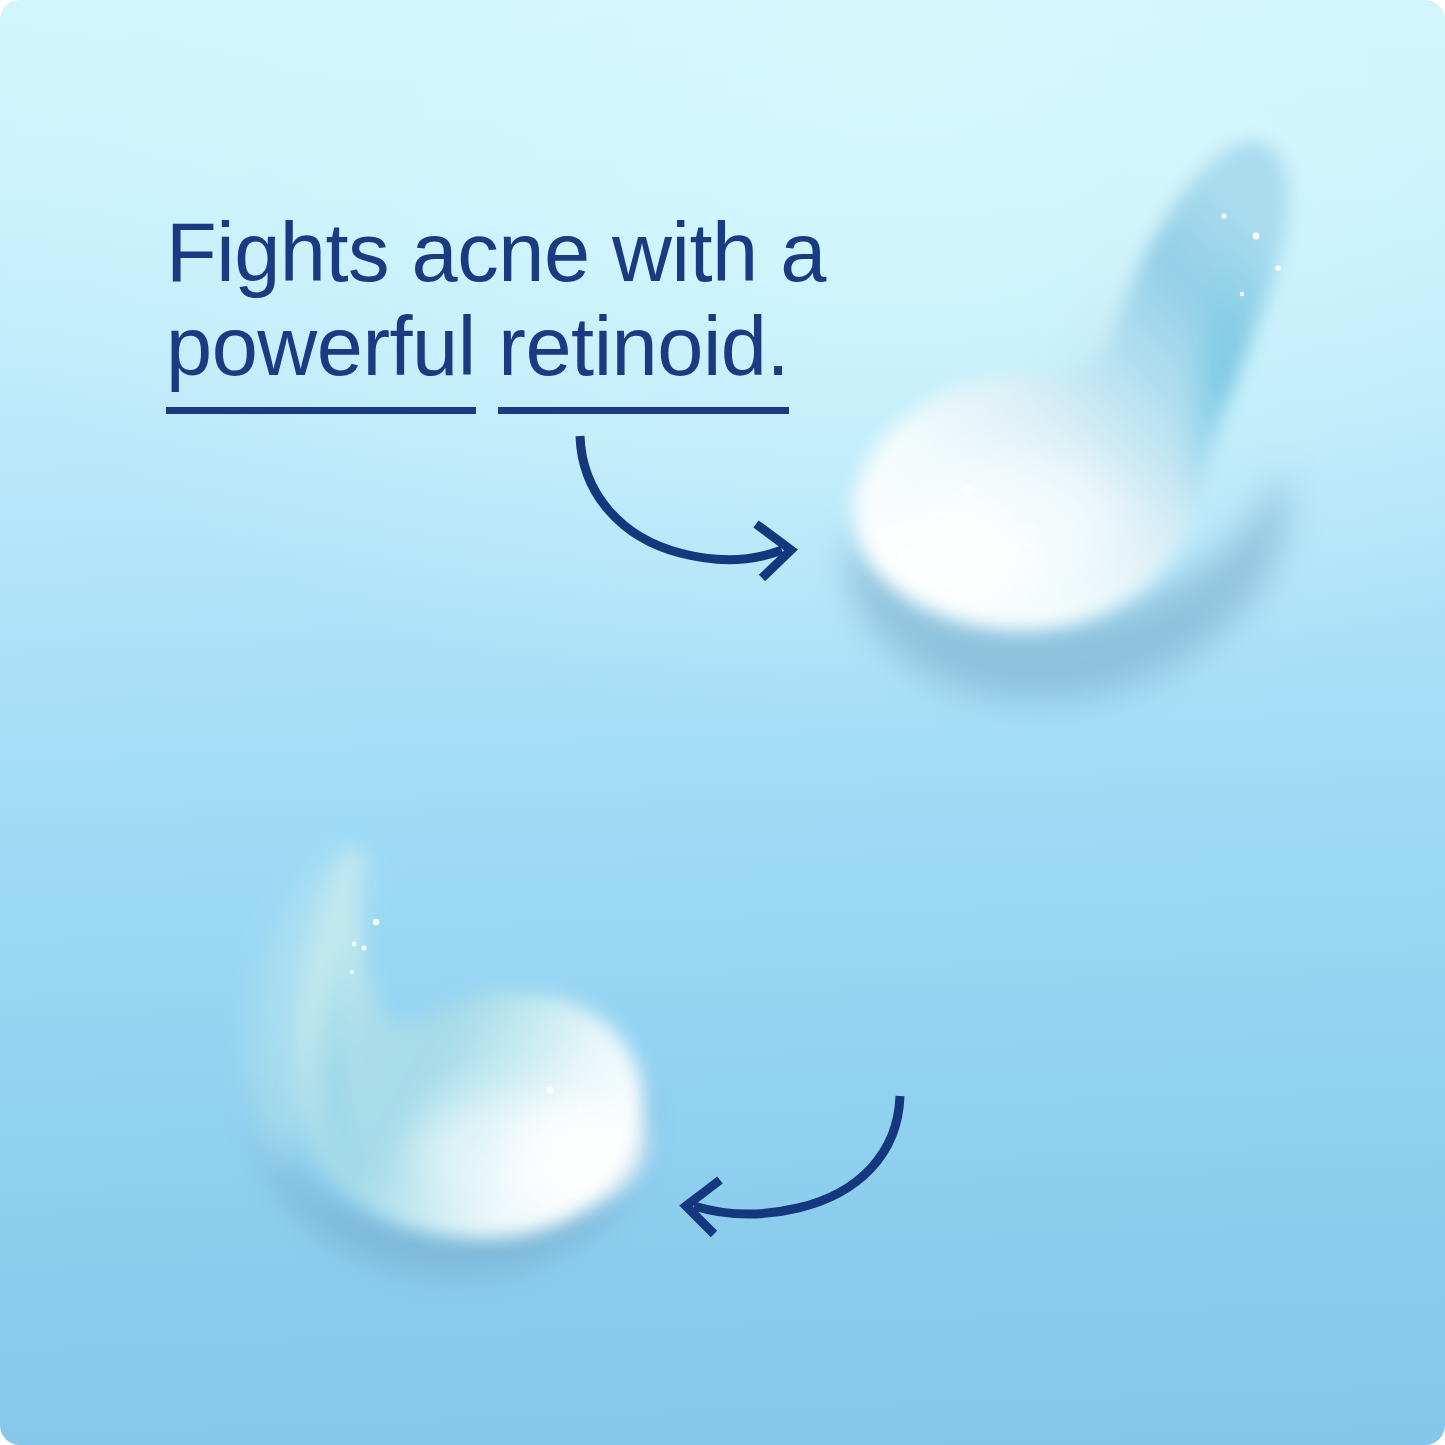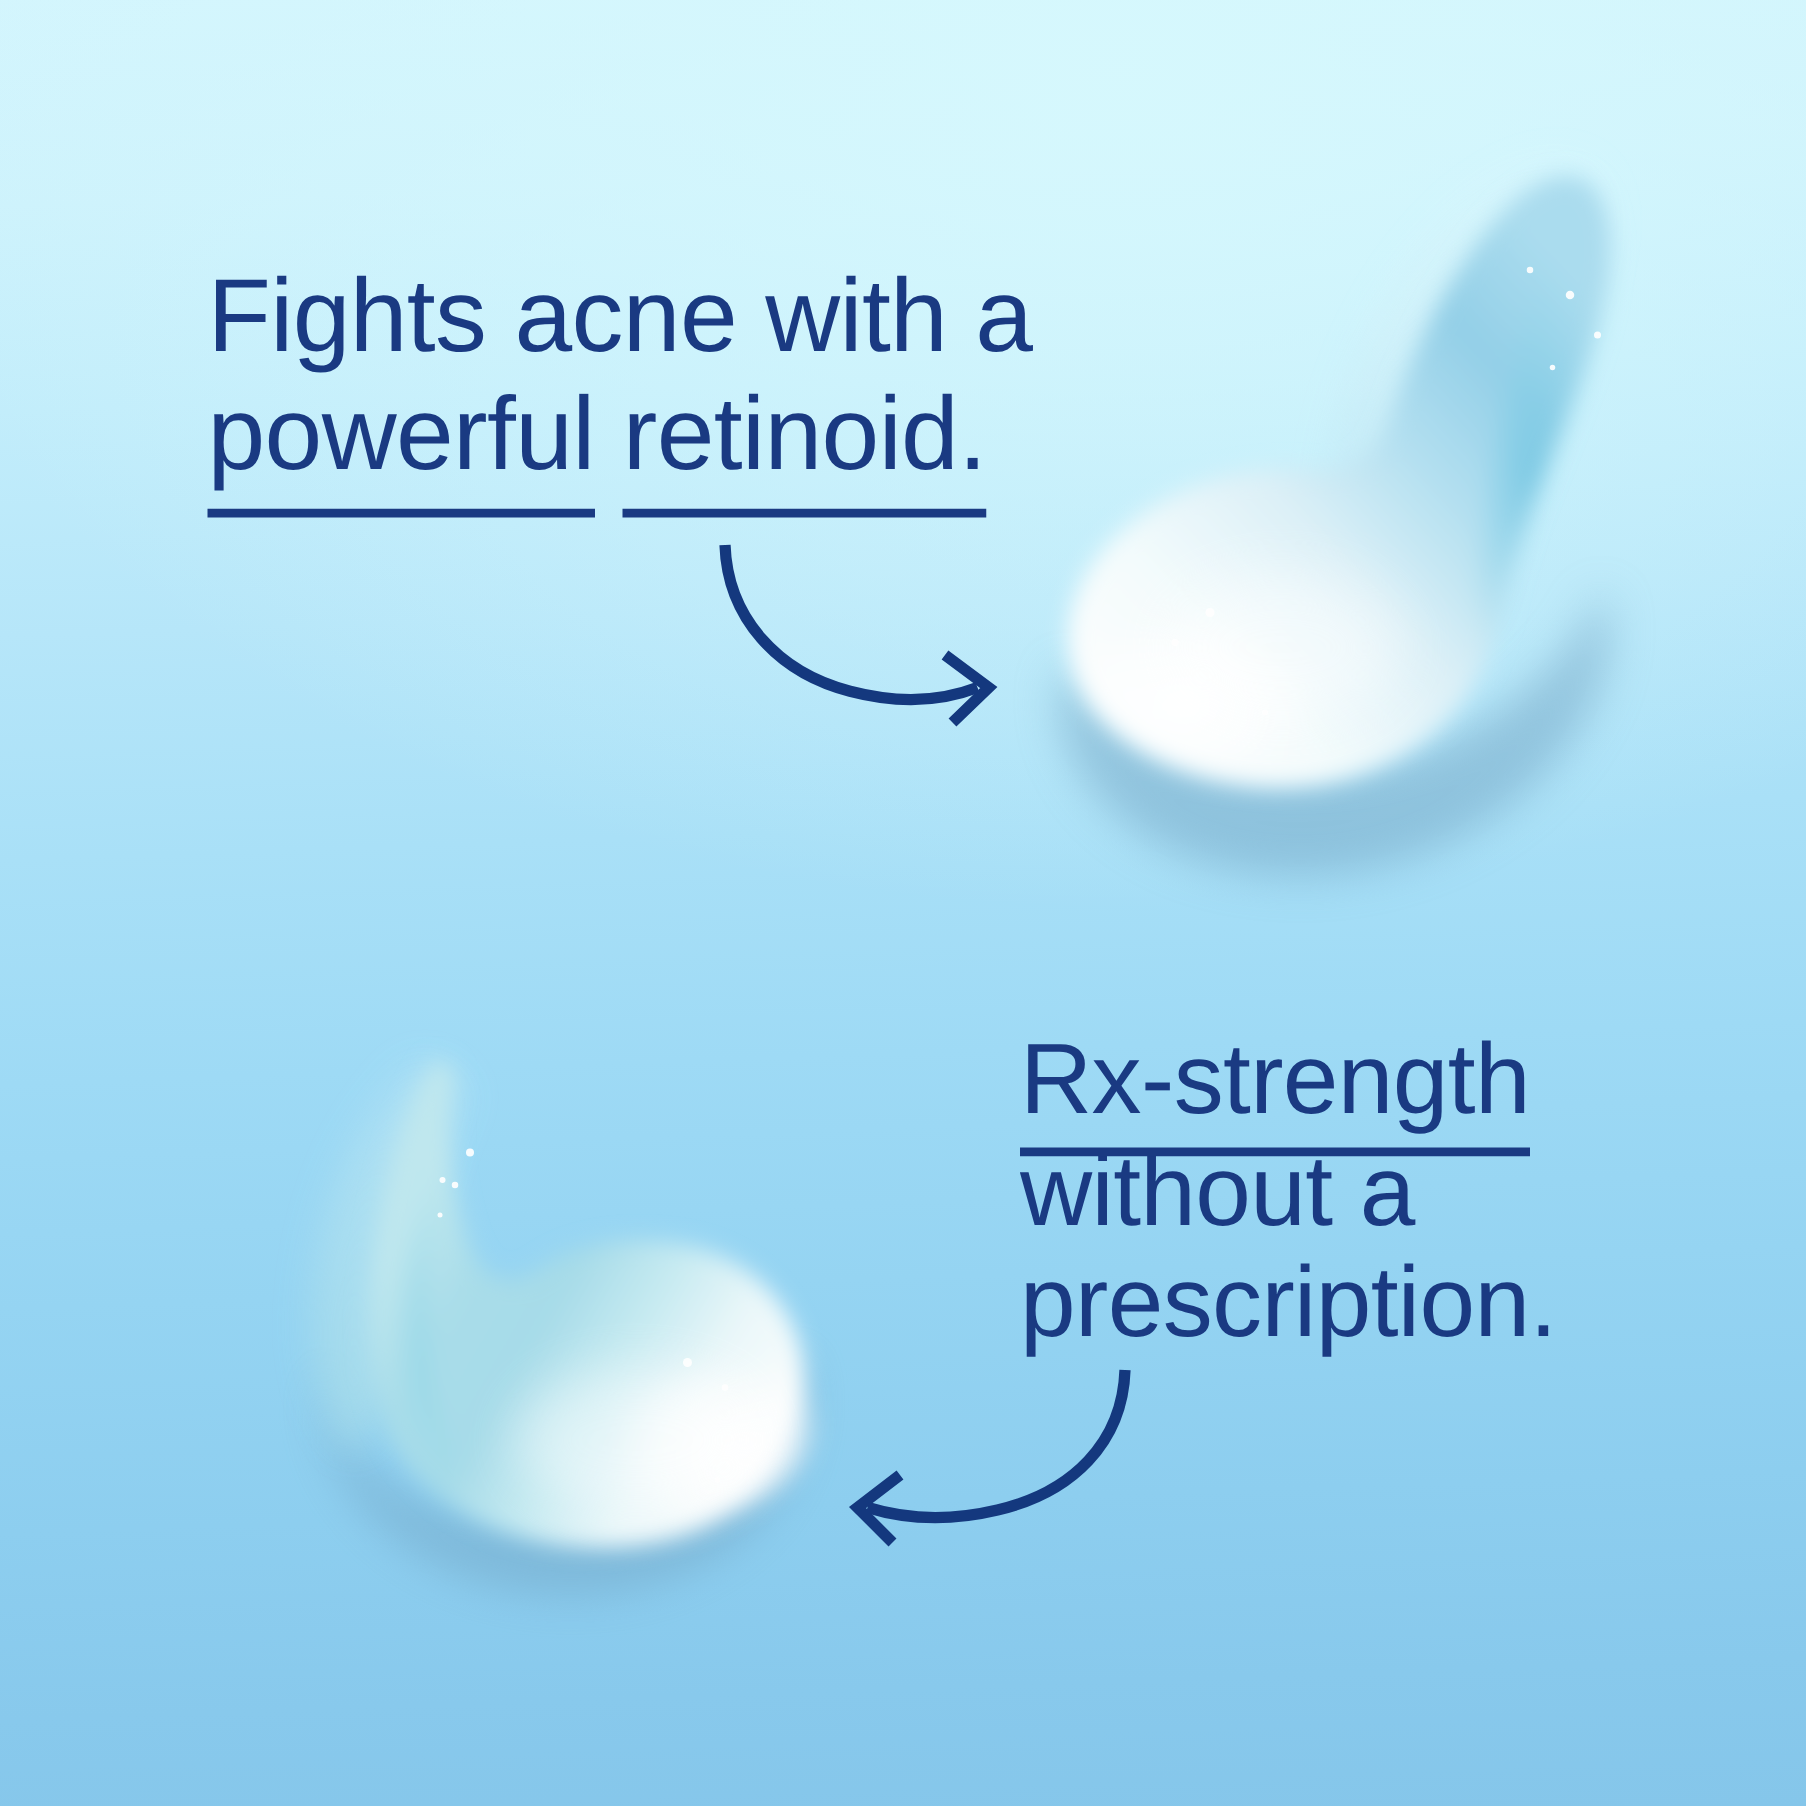--- a/index.html
+++ b/index.html
@@ -20,20 +20,21 @@
         #d3f5fd 0%,
         #cdf2fc 11%,
         #c2edfb 22%,
         #b6e6f9 34%,
         #a9e0f7 46%,
         #9edaf5 58%,
         #95d4f2 70%,
         #8dceef 82%,
         #88c9ec 92%,
         #85c6ea 100%);
+    border-radius: 20px;
   }
 
   
   .headline {
     position: absolute;
     color: #1a3a82;
     font-weight: 400;
     letter-spacing: -0.5px;
     line-height: 1.135;
     white-space: nowrap;
@@ -247,27 +248,20 @@
     </svg>
   </div>
 
   <div class="headline" id="headline-top">
     <span class="hl-line">Fights acne with a</span>
     <span class="hl-line">
       <span class="ul">powerful</span><span> </span><span class="ul">retinoid.</span>
     </span>
   </div>
 
-  <div class="headline" id="headline-bottom">
-    <span class="hl-line">
-      <span class="ul">Rx-strength</span>
-    </span>
-    <span class="hl-line">without a</span>
-    <span class="hl-line">prescription.</span>
-  </div>
 
   <div class="arrow" id="arrow-top" style="left:560px; top:420px; width:260px; height:170px;">
     <svg width="260" height="170" viewBox="0 0 260 170" aria-hidden="true">
       <g fill="none" stroke="#14387e" stroke-width="9" stroke-linecap="butt" stroke-linejoin="miter">
         <path d="M 20 16 C 22 74 62 118 120 133 C 162 144 196 140 222 130"></path>
         <path d="M 196 104 L 231 130 L 202 158"></path>
       </g>
     </svg>
   </div>
 

